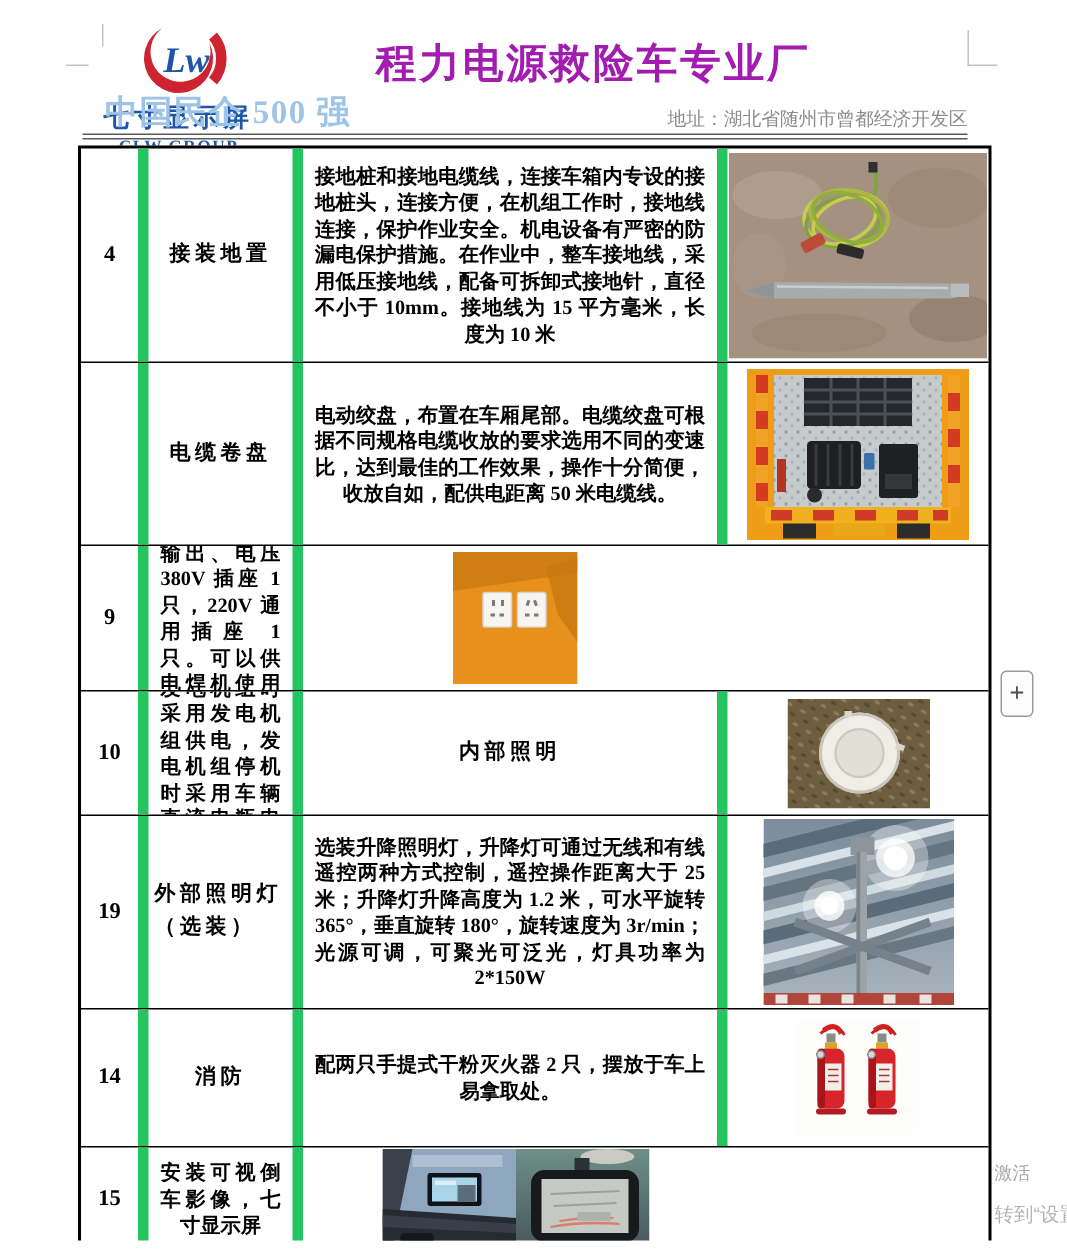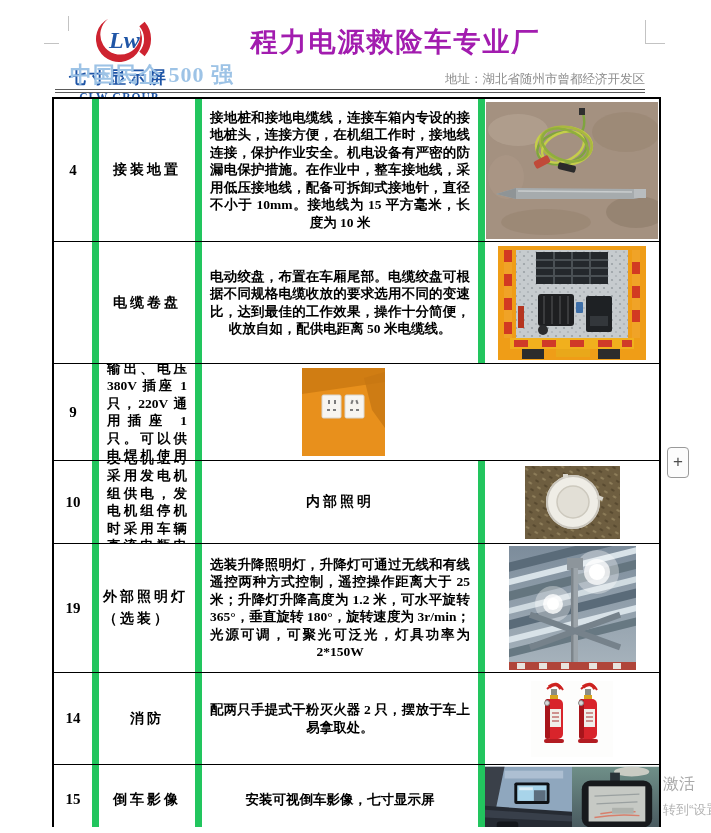--- a/index.html
+++ b/index.html
@@ -35,21 +35,21 @@
   .r1{height:142px;}.r2{height:121px;}.r3{height:96px;}.r4{height:82px;}
   .r5{height:128px;}.r6{height:91px;}.r7{height:69px;}
   .photo{display:block;}
 
   
   .plus-btn{position:absolute;left:667px;top:447px;width:20px;height:29px;border:1px solid #9a9a9a;
             border-radius:4px;background:#fcfcfc;color:#4d4d4d;font-size:17px;line-height:27px;
             text-align:center;font-family:"Liberation Sans",sans-serif;cursor:pointer;}
 
   
-  .wm1{position:absolute;left:663px;top:774px;color:#a9a9a9;font-size:16px;
+  .wm1{position:absolute;left:663px;top:774px;color:#a9a9a9;font-size:12px;
        font-family:"Liberation Sans",sans-serif;white-space:nowrap;}
   .wm2{position:absolute;left:663px;top:801px;color:#b3b3b3;font-size:13px;
        font-family:"Liberation Sans",sans-serif;white-space:nowrap;}
 </style>
 </head>
 <body>
 
 <div class="page">
 
   <div class="mark" style="left:68px;top:16px;width:1px;height:15px;"></div>
@@ -284,21 +284,20 @@
             <circle cx="16" cy="22" r="2.5" fill="#d8d8d8" stroke="#888"></circle>
             <rect x="13" y="58" width="20" height="4" rx="2" fill="#b21c22"></rect>
           </g>
           <use href="#ext" x="34"></use>
         </svg>
       </div>
     </div>
 
     <div class="trow r7">
       <div class="cell num">15</div>
-      <div class="cell name">倒车影像</div>
       <div class="cell desc">安装可视倒车影像，七寸显示屏</div>
       <div class="cell">
         <svg class="photo" width="178" height="68" viewBox="0 0 178 68">
           <rect width="89" height="68" fill="#8fa7be"></rect>
           <polygon points="0,0 20,0 6,68 0,68" fill="#3a4049"></polygon>
           <rect x="20" y="4" width="60" height="8" fill="#b9c9da" opacity="0.7"></rect>
           <path d="M0,40 L89,46 L89,68 L0,68 z" fill="#262b33"></path>
           <path d="M0,44 L89,50 L89,56 L0,52 z" fill="#383f4a"></path>
           <rect x="30" y="16" width="36" height="22" rx="2" fill="#0f1216"></rect>
           <rect x="33" y="19" width="30" height="16" fill="#a8d4ea"></rect>

